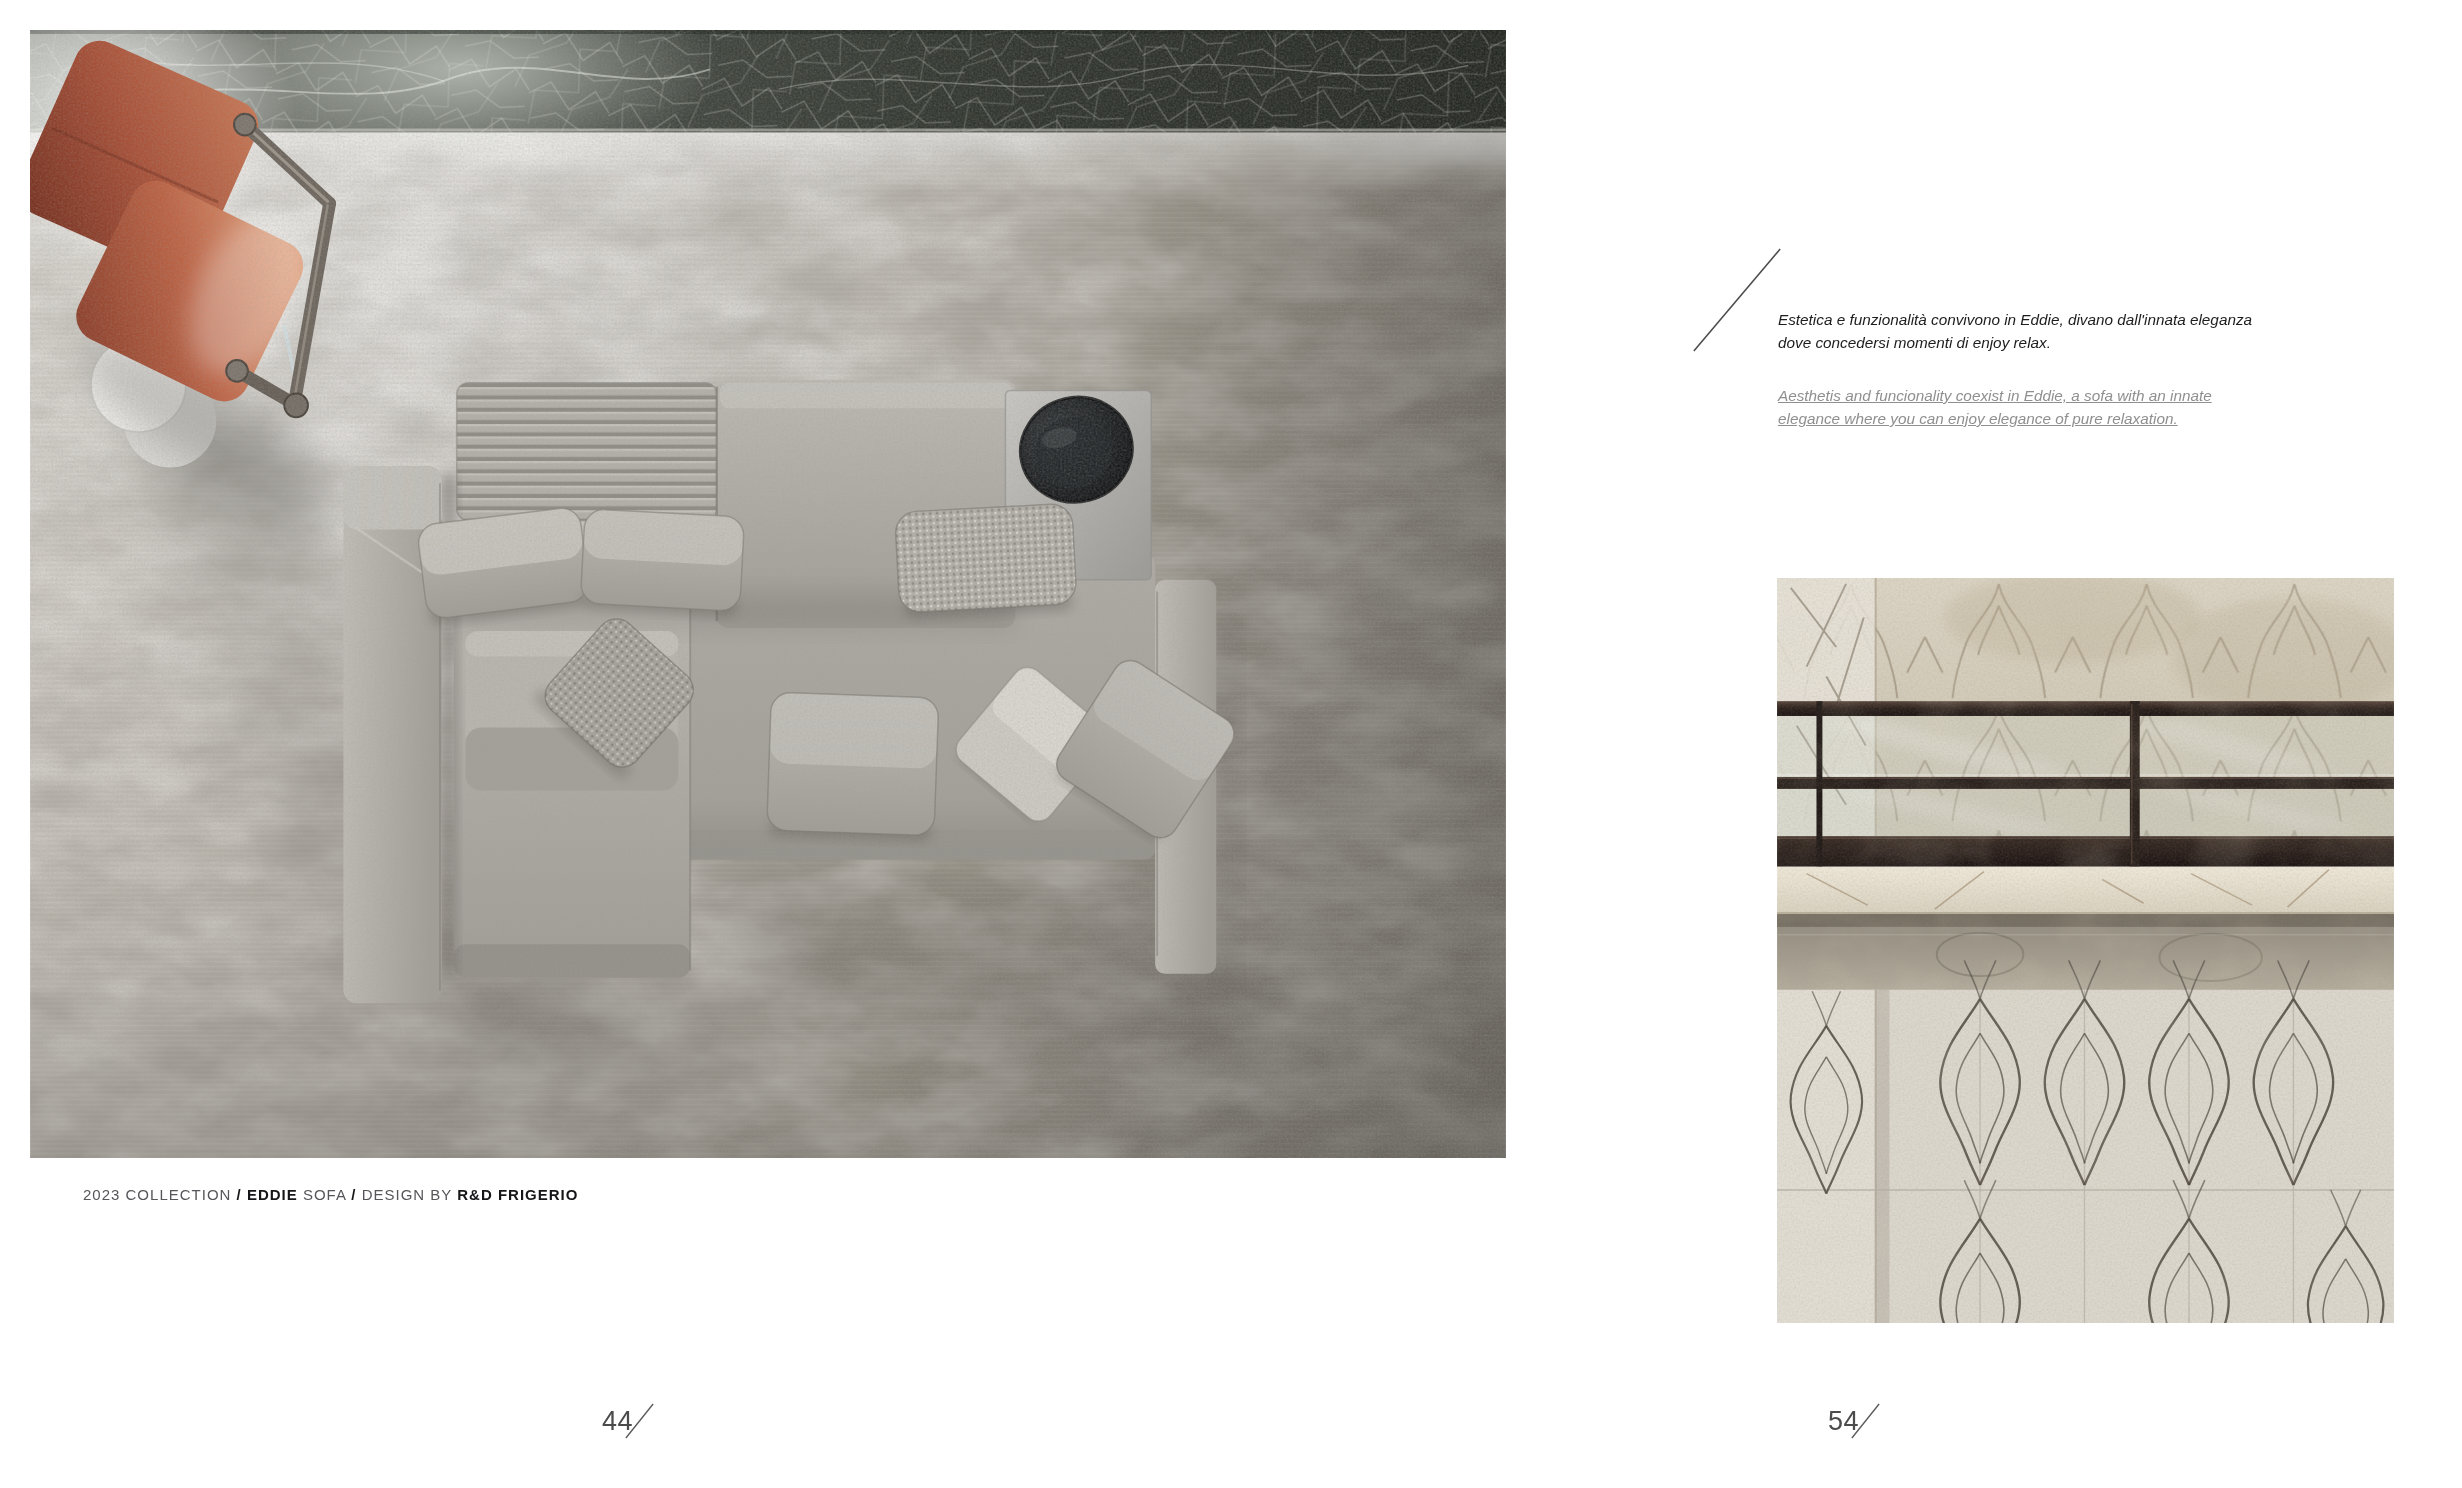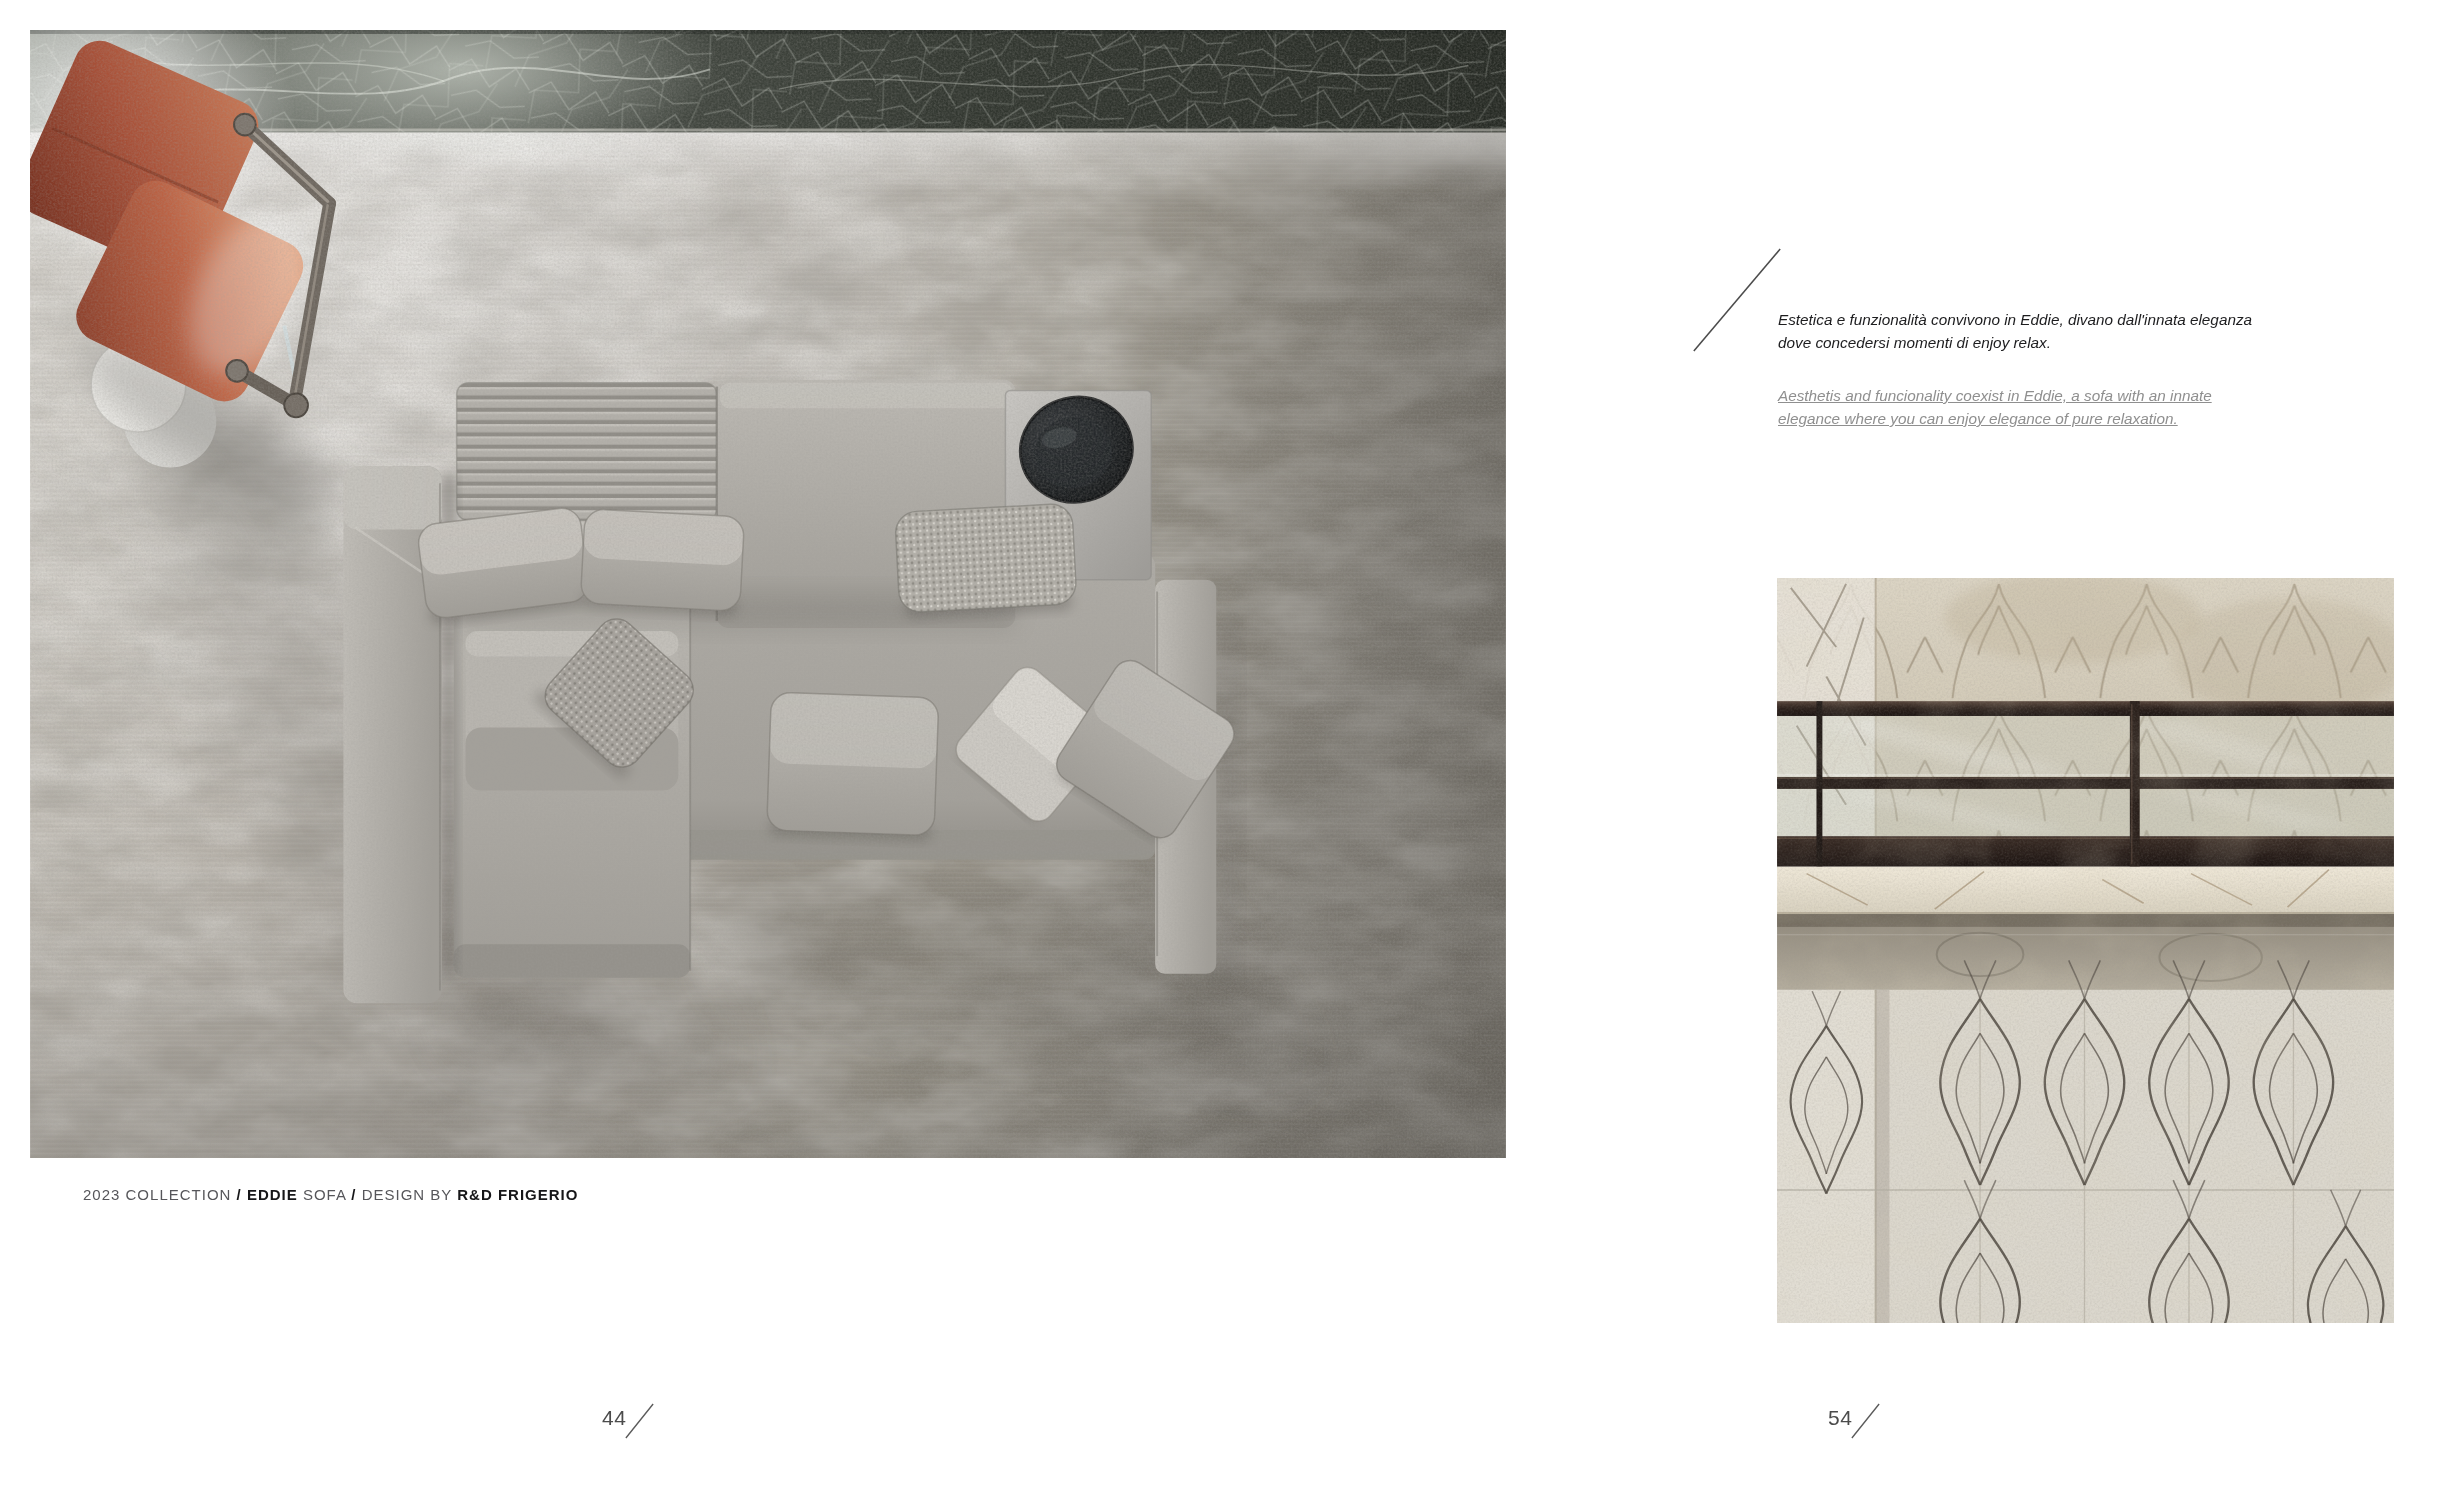--- a/index.html
+++ b/index.html
@@ -11,21 +11,21 @@
   .photo-marble{left:1777px;top:578px;width:617px;height:745px;}
   .caption{position:absolute;left:83px;top:1178px;font-size:15px;line-height:13.8px;
            letter-spacing:1px;white-space:nowrap;color:#56565a;margin-top:10px;}
   .caption .c-light{font-weight:400;color:#56565a;}
   .caption .c-bold{font-weight:700;color:#161618;}
   .intro{position:absolute;left:1778px;top:309px;width:552px;}
   .intro .it{margin:0 0 29.6px 0;font-size:15.3px;line-height:22.7px;color:#1d1d1f;font-weight:400;font-style:italic;}
   .intro .en{margin:0;font-size:15.3px;line-height:23px;color:#8f8f8f;font-style:italic;font-weight:400;text-decoration:underline;}
   .intro span{display:block;}
   .slash-mark{position:absolute;left:1686px;top:243px;}
-  .pn{position:absolute;width:69px;height:45px;font-size:21px;color:#4b4b4b;letter-spacing:0.5px;}
+  .pn{position:absolute;width:69px;height:45px;font-size:27px;color:#4b4b4b;letter-spacing:0.5px;}
   .pn span{position:absolute;left:0;top:0;}
   .pn svg{position:absolute;left:19.7px;top:-4.9px;}
   .pn-left{left:602px;top:1406px;}
   .pn-right{left:1828px;top:1406px;}
 </style>
 </head>
 <body>
 
 <div class="page">
 

